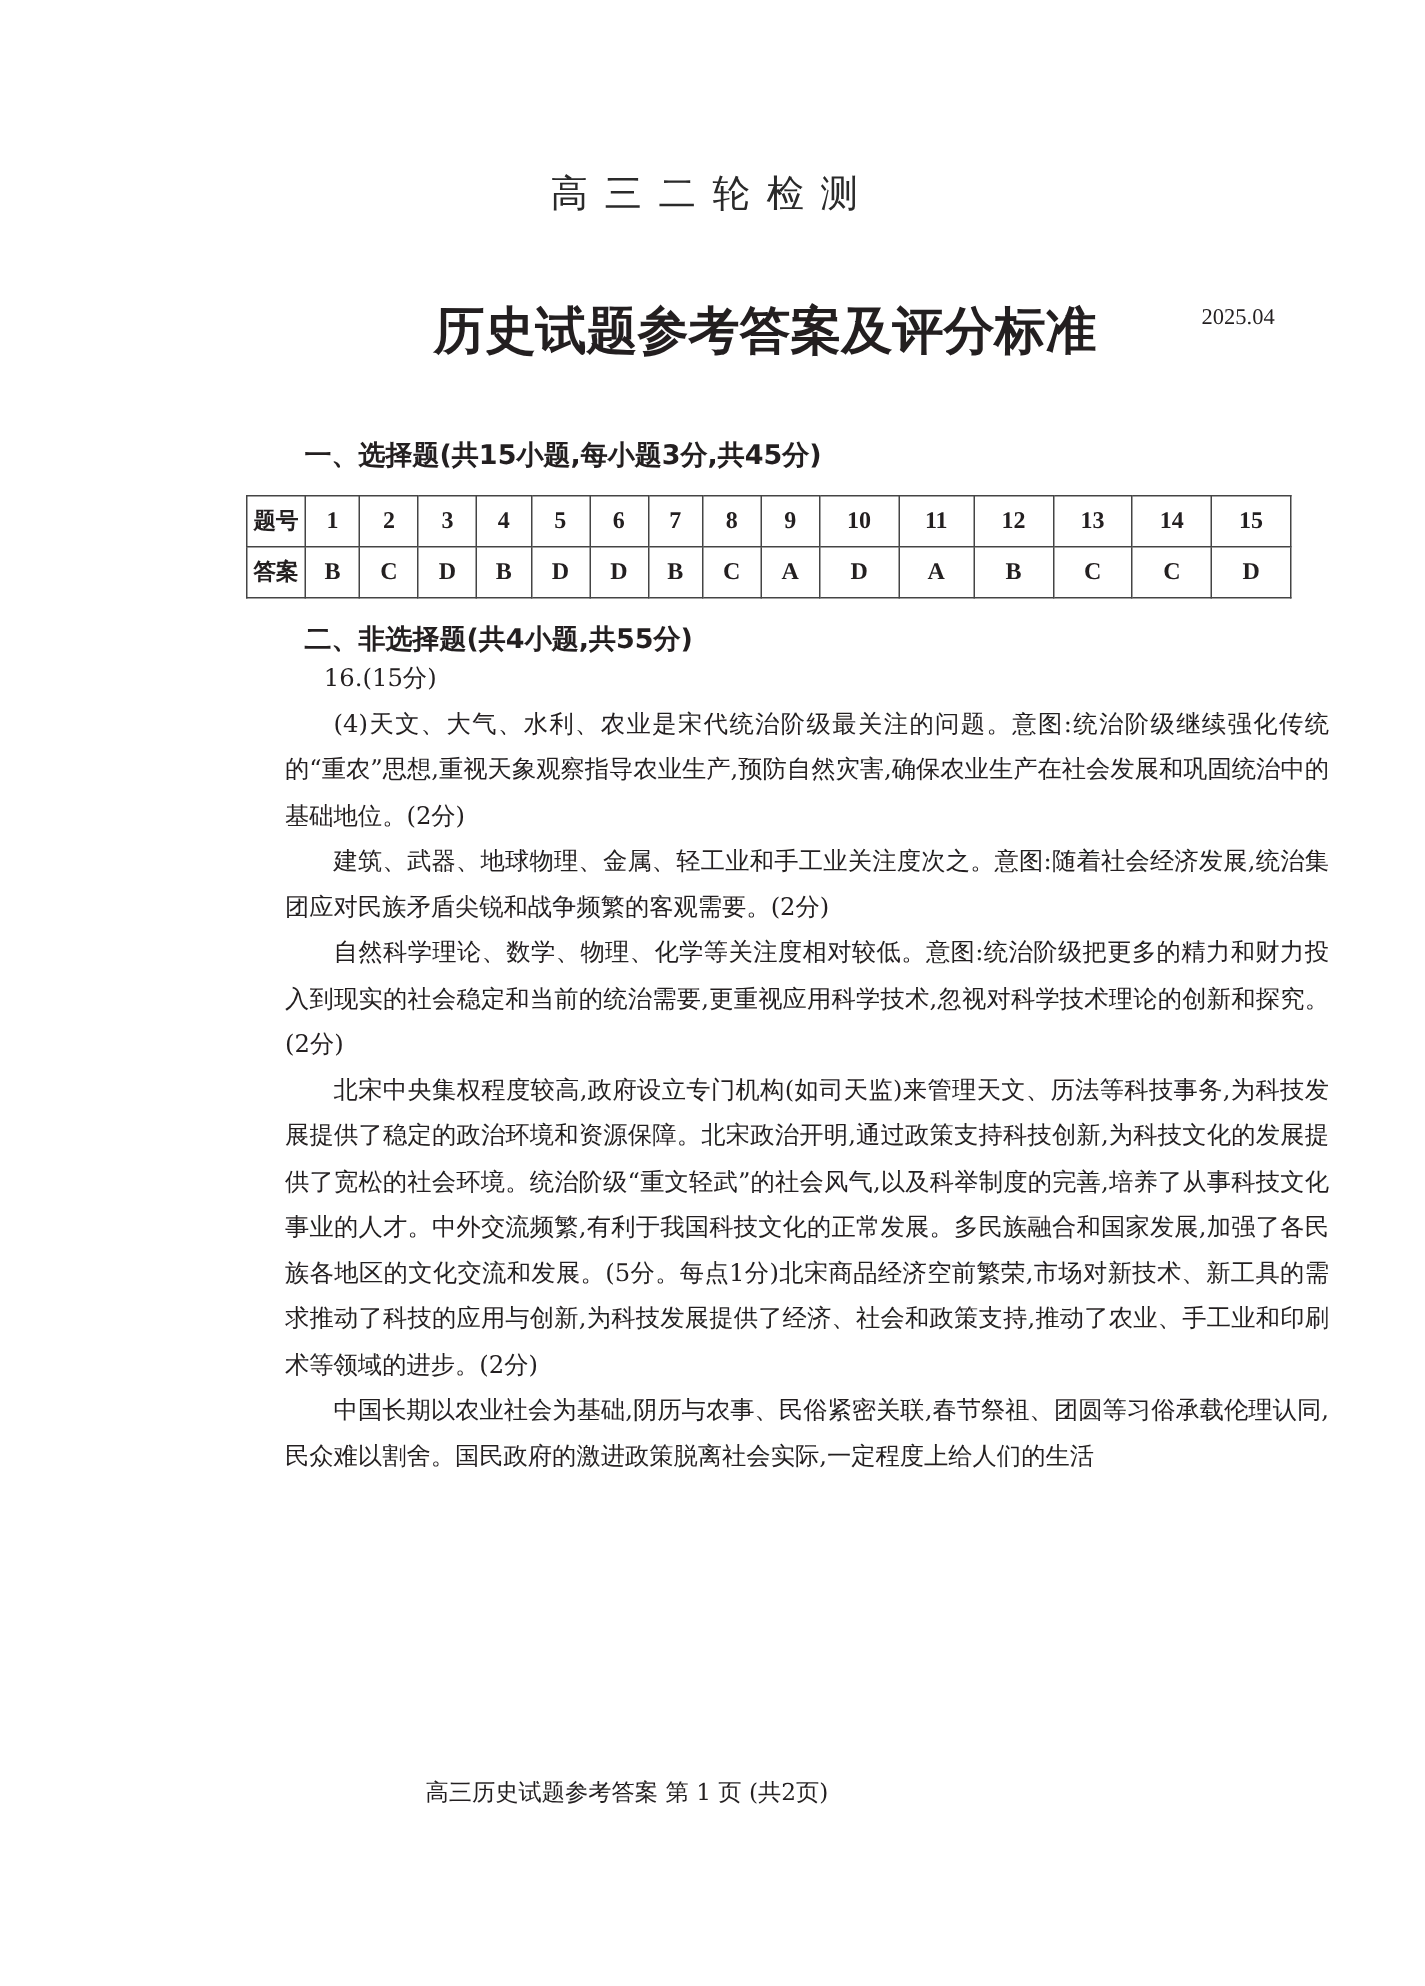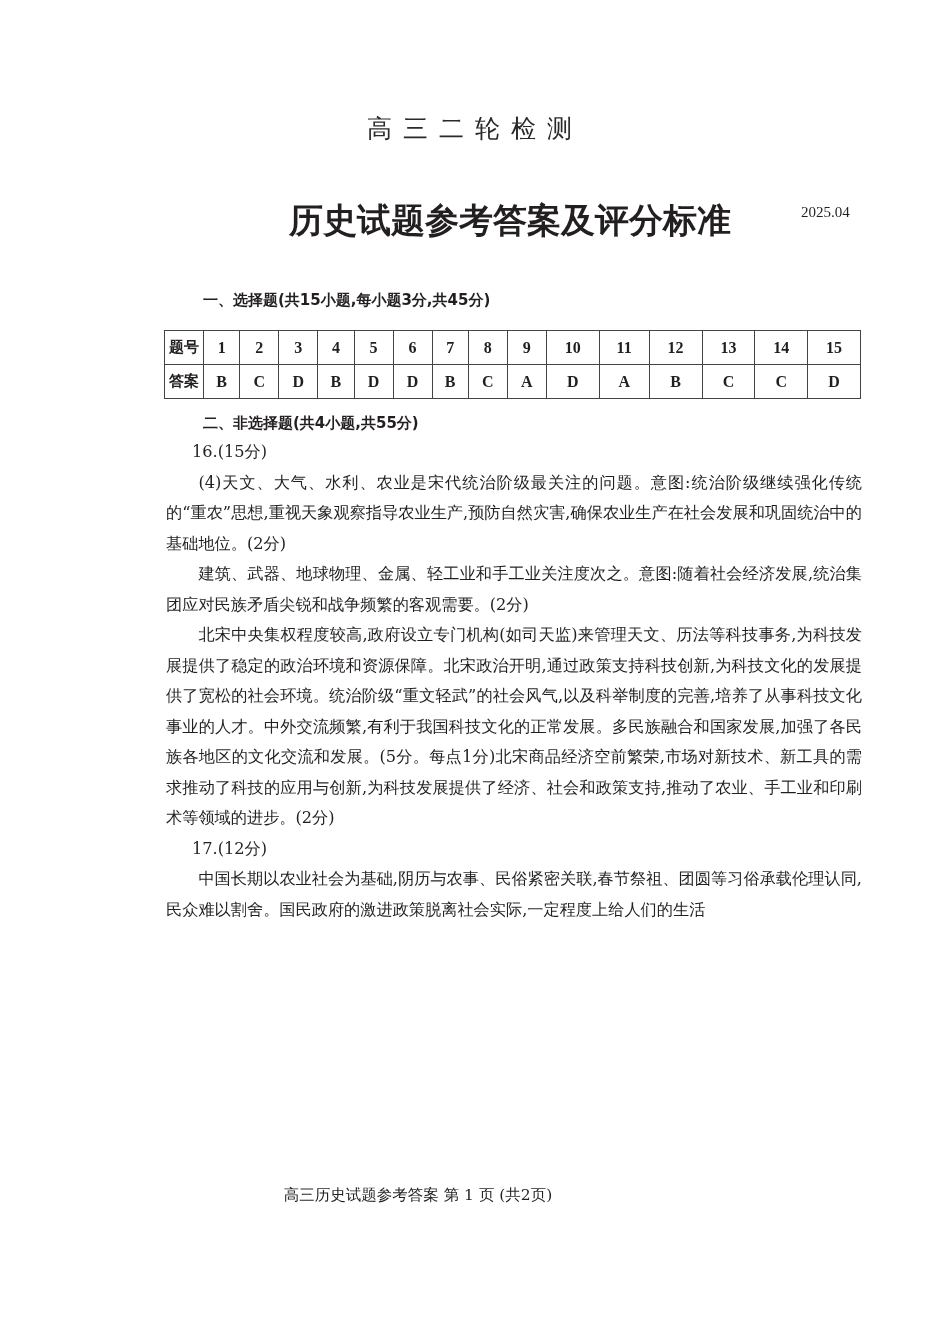--- a/index.html
+++ b/index.html
@@ -4,21 +4,21 @@
 <style>
   html, body { margin: 0; padding: 0; background: #ffffff; }
   body { width: 950px; height: 1324px; position: relative; overflow: hidden;
          font-family: "DejaVu Serif", "Liberation Serif", serif; color: #231f20; }
   .abs { position: absolute; }
   .subtitle { left: 0; width: 950px; top: 112px; text-align: center; font-size: 25px;
               letter-spacing: 11px; font-family: "DejaVu Sans", sans-serif; font-weight: 300; color: #2a2a2a; }
   .main-title { left: 0; width: 1020px; top: 198px; text-align: center; font-size: 34px;
                 font-weight: bold; letter-spacing: 0px; font-family: "DejaVu Serif", serif; }
   .date { left: 801px; top: 204px; font-size: 15px; font-family: "Liberation Serif", serif; }
-  .section { left: 203px; font-size: 15px; font-weight: bold; font-family: "DejaVu Sans", sans-serif; }
+  .section { left: 203px; font-size: 18px; font-weight: bold; font-family: "DejaVu Sans", sans-serif; }
   table.answers { position: absolute; left: 164px; top: 330px; width: 697px; border-collapse: collapse;
                   font-family: "Liberation Serif", serif; font-size: 16px; }
   table.answers td { border: 1.5px solid #444; text-align: center; height: 33px; padding: 0; font-weight: bold; }
   table.answers td.head { width: 38px; font-family: "DejaVu Sans", sans-serif; font-size: 15px; }
   .body { left: 166px; width: 696px; font-size: 16.2px; line-height: 30.5px; text-align: justify;
           font-family: "DejaVu Serif", serif; }
   .para { margin: 0; text-indent: 2em; }
   .para.noindent { text-indent: 1.6em; }
   .footer { left: 0; width: 836px; top: 1185px; text-align: center; font-size: 15.5px;
             font-family: "DejaVu Serif", serif; }
@@ -68,22 +68,22 @@
     <td>B</td>
     <td>C</td>
     <td>C</td>
     <td>D</td>
   </tr>
 </tbody>
   </table>
 
 <div class="abs section" style="top:414px;">二、非选择题(共4小题,共55分)</div>
 
-<div class="abs body" style="top:437px;">
+<div class="abs body" style="top:437px;margin-left:24px;">
   <p class="para noindent">16.(15分)</p>
   <p class="para">(4)天文、大气、水利、农业是宋代统治阶级最关注的问题。意图:统治阶级继续强化传统的“重农”思想,重视天象观察指导农业生产,预防自然灾害,确保农业生产在社会发展和巩固统治中的基础地位。(2分)</p>
   <p class="para">建筑、武器、地球物理、金属、轻工业和手工业关注度次之。意图:随着社会经济发展,统治集团应对民族矛盾尖锐和战争频繁的客观需要。(2分)</p>
+  <p class="para">自然科学理论、数学、物理、化学等关注度相对较低。意图:统治阶级把更多的精力和财力投入到现实的社会稳定和当前的统治需要,更重视应用科学技术,忽视对科学技术理论的创新和探究。(2分)</p>
   <p class="para">北宋中央集权程度较高,政府设立专门机构(如司天监)来管理天文、历法等科技事务,为科技发展提供了稳定的政治环境和资源保障。北宋政治开明,通过政策支持科技创新,为科技文化的发展提供了宽松的社会环境。统治阶级“重文轻武”的社会风气,以及科举制度的完善,培养了从事科技文化事业的人才。中外交流频繁,有利于我国科技文化的正常发展。多民族融合和国家发展,加强了各民族各地区的文化交流和发展。(5分。每点1分)北宋商品经济空前繁荣,市场对新技术、新工具的需求推动了科技的应用与创新,为科技发展提供了经济、社会和政策支持,推动了农业、手工业和印刷术等领域的进步。(2分)</p>
-  <p class="para noindent">17.(12分)</p>
   <p class="para">中国长期以农业社会为基础,阴历与农事、民俗紧密关联,春节祭祖、团圆等习俗承载伦理认同,民众难以割舍。国民政府的激进政策脱离社会实际,一定程度上给人们的生活</p>
 </div>
 
 <div class="abs footer">高三历史试题参考答案  第 1 页  (共2页)</div>
 
 </body></html>

